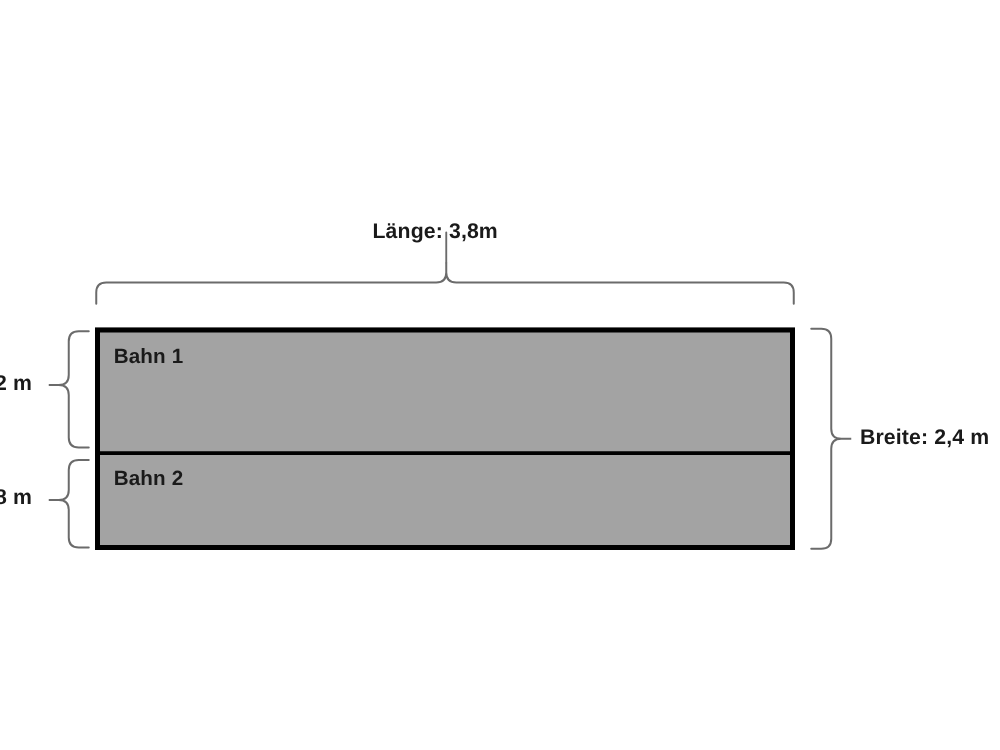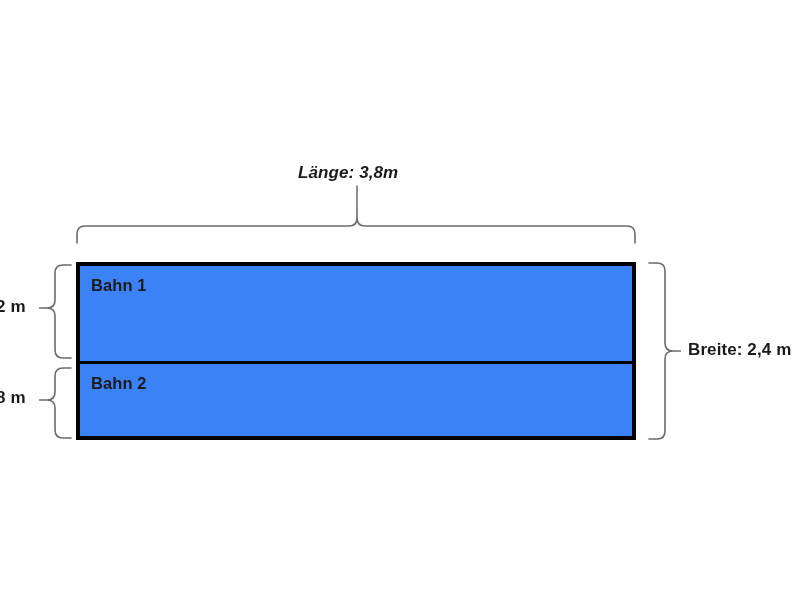--- a/index.html
+++ b/index.html
@@ -26,21 +26,21 @@
 
   
   .rect-outer {
     position: absolute;
     left: 76px;
     top: 262px;
     width: 560px;
     height: 178px;
     border: 4px solid #000000;
     box-sizing: border-box;
-    background: #3b82f6;
+    background: #a3a3a3;
   }
   .lane {
     position: absolute;
     left: 0;
     width: 100%;
     box-sizing: border-box;
   }
   .lane-1 {
     top: 0;
     height: 98px;
@@ -75,22 +75,21 @@
   .dim-label {
     position: absolute;
     font-size: 17px;
     font-weight: bold;
     color: #1a1a1a;
     white-space: nowrap;
     letter-spacing: 0.1px;
   }
   .dim-top {
     left: 298px;
-    top: 163px;
-    font-style: italic;
+    top: 175px;
   }
   .dim-right {
     left: 688px;
     top: 340px;
   }
   .dim-left-1 {
     left: -4px;
     top: 297px;
   }
   .dim-left-2 {

